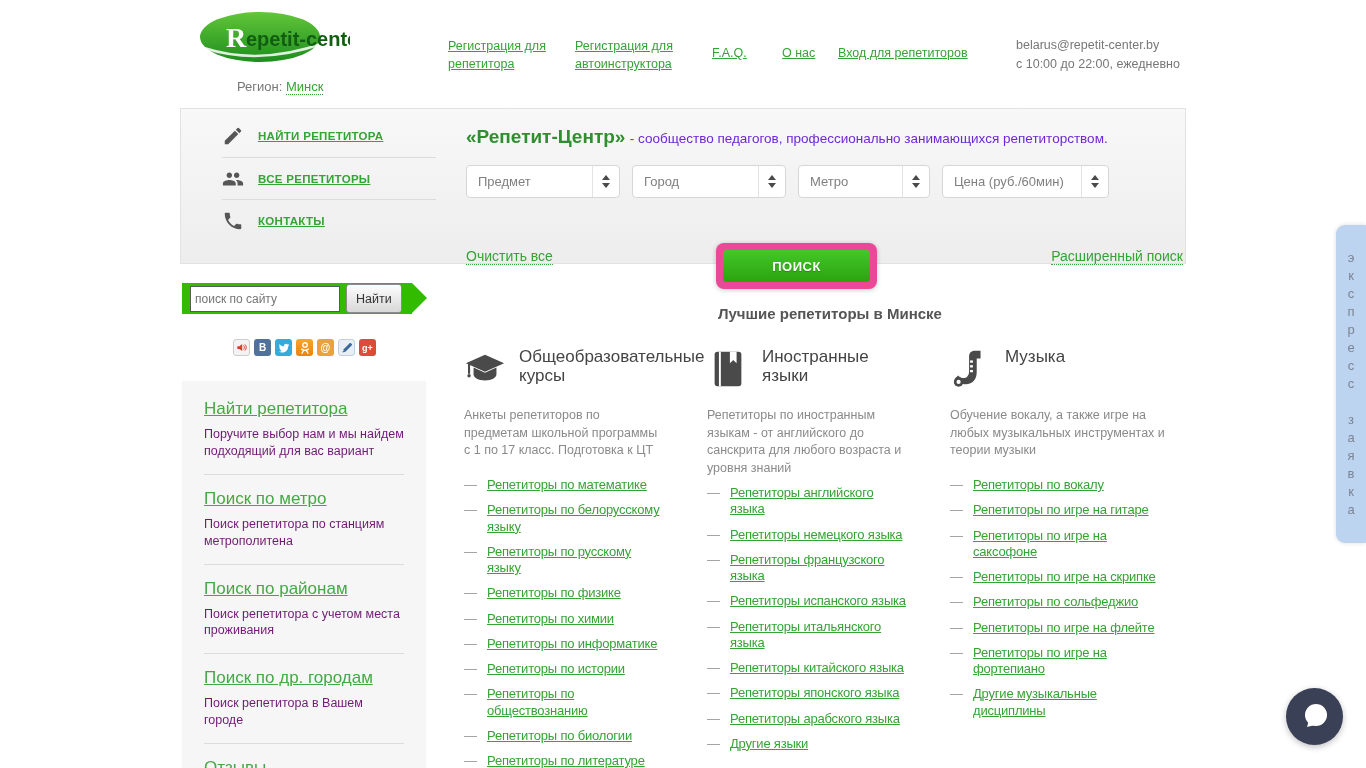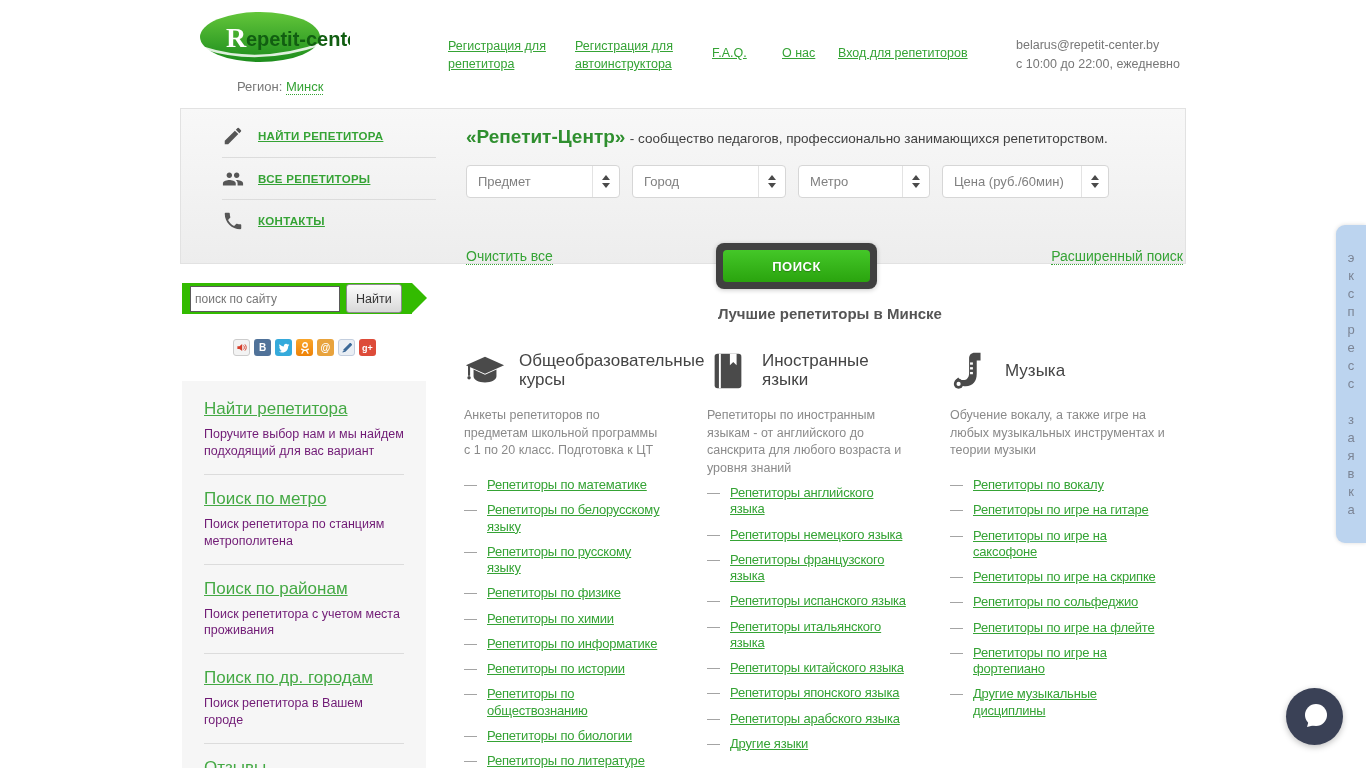--- a/index.html
+++ b/index.html
@@ -26,37 +26,37 @@
     background:linear-gradient(#f8f8f8,#ededed); border:1px solid #e2e2e2; }
 
   .quick-menu { position:absolute; left:222px; top:115px; width:214px; }
   .qm-row { display:flex; align-items:center; gap:14px; height:42px; }
   .qm-row + .qm-row { border-top:1px solid #dcdcdc; }
   .qm-row svg { flex:0 0 22px; fill:#565656; }
   .qm-row a { color:#35a335; font-size:11.5px; font-weight:bold; letter-spacing:.3px; text-decoration:underline; }
 
   .band-heading { position:absolute; left:466px; top:126px; white-space:nowrap; }
   .band-heading .brand { color:#2f8f2f; font-weight:bold; font-size:19px; }
-  .band-heading .rest { color:#404040; font-size:13.5px; }
+  .band-heading .rest { color:#6d28d9; font-size:13.5px; }
 
   .selects { position:absolute; left:466px; top:165px; display:flex; gap:12px; }
   .select { height:33px; background:#fff; border:1px solid #d6d6d6; border-radius:4px;
     display:flex; align-items:center; cursor:pointer; }
   .select .txt { flex:1; padding-left:11px; font-size:13px; color:#808080; }
   .select .spin { width:27px; align-self:stretch; border-left:1px solid #e3e3e3;
     display:flex; flex-direction:column; align-items:center; justify-content:center; gap:3px; }
   .tri-up { width:0; height:0; border-left:4px solid transparent; border-right:4px solid transparent; border-bottom:5px solid #4a4a4a; }
   .tri-dn { width:0; height:0; border-left:4px solid transparent; border-right:4px solid transparent; border-top:5px solid #4a4a4a; }
   .sel-0,.sel-1 { width:154px; } .sel-2 { width:132px; } .sel-3 { width:167px; }
 
   .filter-links { position:absolute; left:466px; top:216px; width:717px; display:flex; justify-content:space-between; }
   .filter-links a { color:#35a335; font-size:14px; text-decoration:none; border-bottom:1px dotted #35a335;margin-top:32px; }
 
   .search-card { position:absolute; left:716px; top:243px; width:161px; height:46px;
-    background:#404040; border-radius:8px; box-shadow:0 1px 5px rgba(0,0,0,.22); z-index:5; }
+    background:#ec4899; border-radius:8px; box-shadow:0 1px 5px rgba(0,0,0,.22); z-index:5; }
   .search-btn { position:absolute; left:7px; top:7px; width:147px; height:32px;
     background:linear-gradient(#43c петь); }
   .search-btn { background:linear-gradient(#44c728,#2aa40e); border:none; border-radius:4px;
     color:#fff; font-weight:bold; font-size:13px; letter-spacing:.5px; cursor:pointer;
     text-shadow:0 1px 1px rgba(0,0,0,.25); }
 
   
   .banner { position:absolute; left:182px; top:283px; width:230px; height:31px; background:#33bb00;
     display:flex; align-items:center; }
   .banner:after { content:""; position:absolute; right:-15px; top:0; width:0; height:0;
@@ -83,21 +83,21 @@
   .sidebar { position:absolute; left:182px; top:381px; width:244px; height:400px; background:#f6f6f6; padding:18px 22px; }
   .sb-item + .sb-item { border-top:1px solid #dcdcdc; margin-top:14px; padding-top:14px; }
   .sb-item a { color:#44a944; font-size:17px; text-decoration:underline; }
   .sb-item p { margin-top:7px; color:#701a75; font-size:12.5px; line-height:1.35; }
 
   
   .main-heading { position:absolute; left:718px; top:305px; font-size:15px; font-weight:bold; color:#555; }
   .columns { position:absolute; left:464px; top:348px; display:flex; }
   .col { width:200px; margin-right:43px; }
   .col:last-child { width:216px; margin-right:0; }
-  .col-header { display:flex; align-items:center; gap:13px; height:46px; }
+  .col-header { display:flex; gap:13px; height:46px; }
   .col-header svg { flex:0 0 42px; fill:#4a4a4a; }
   .col-title { font-size:17px; color:#444; line-height:1.1; }
   .col-desc { margin-top:13px; font-size:12.5px; color:#8a8a8a; line-height:1.4; min-height:62px; }
   .col ul { list-style:none; margin-top:8px; }
   .col li { display:flex; gap:10px; margin-bottom:9px; line-height:1.25; }
   .col li .dash { color:#999; font-size:13px; }
   .col li a { color:#35a335; font-size:13px; letter-spacing:-.2px; text-decoration:underline; }
 
   
   .express { position:absolute; right:0; top:225px; width:30px; height:318px; background:#bcd4ef;
@@ -285,21 +285,21 @@
   <div class="col">
     <div class="col-header">
       <svg viewBox="0 0 44 44" width="42" height="42">
         <polygon points="22,7 42,16 22,25 2,16"></polygon>
         <path d="M10 20.5v7c0 3.6 5.4 6.5 12 6.5s12-2.9 12-6.5v-7l-12 5.4z"></path>
         <rect x="4.2" y="16" width="2.2" height="11"></rect>
           <circle cx="5.3" cy="29" r="1.8"></circle>
       </svg>
       <div class="col-title">Общеобразовательные курсы</div>
     </div>
-    <div class="col-desc">Анкеты репетиторов по предметам школьной программы с 1 по 20 класс. Подготовка к ЦТ</div>
+    <div class="col-desc">Анкеты репетиторов по предметам школьной программы с 1 по 17 класс. Подготовка к ЦТ</div>
     <ul>
 
         <li>
           <span class="dash">—</span>
           <a>Репетиторы по математике</a>
         </li>
 
         <li>
           <span class="dash">—</span>
           <a>Репетиторы по белорусскому языку</a>

